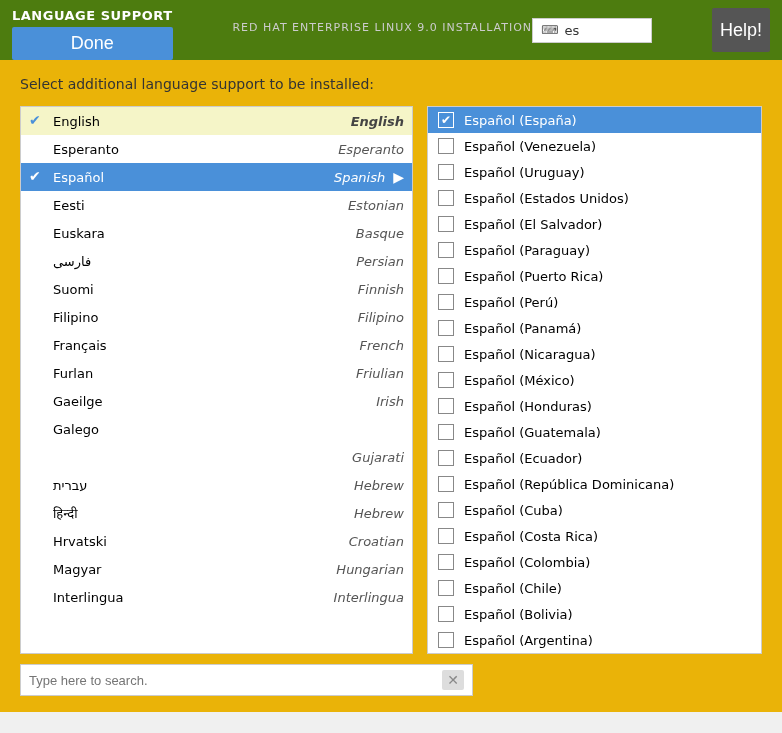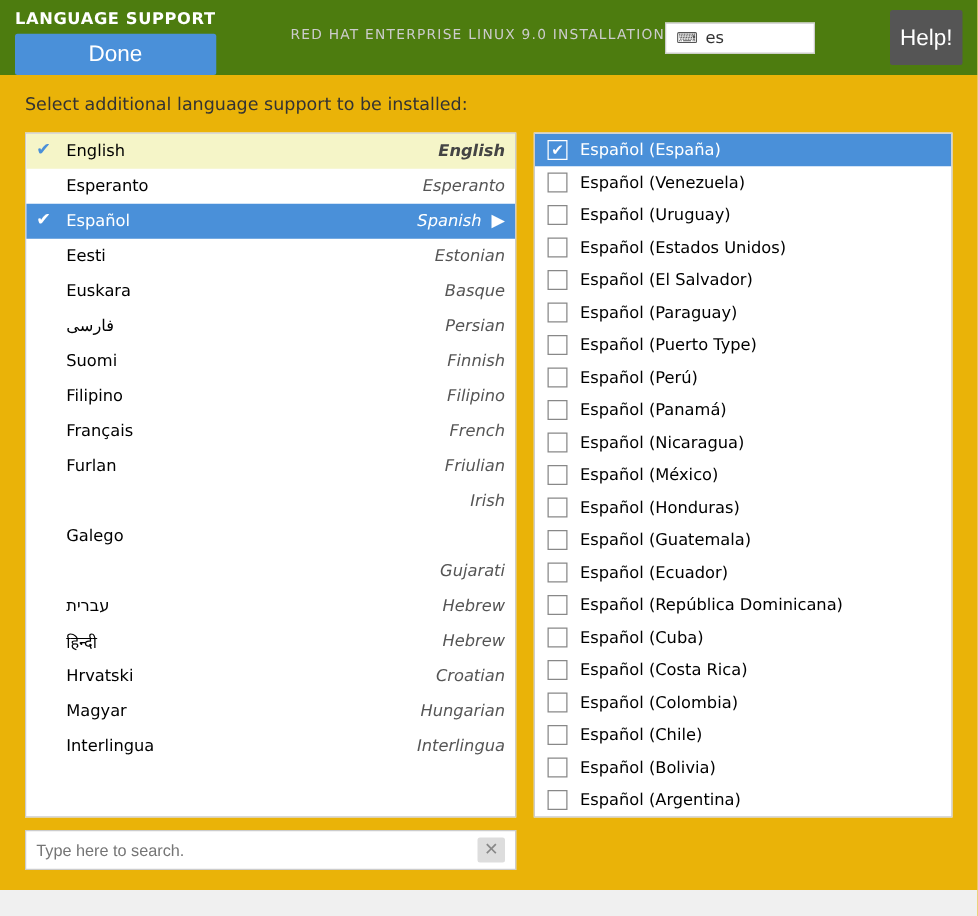--- a/index.html
+++ b/index.html
@@ -222,21 +222,21 @@
       font-size: 13px;
     }
 
     
     .search-bar {
       margin-top: 10px;
       display: flex;
       align-items: center;
       background: white;
       border: 1px solid #ccc;
-      width: 393px;
+      width: 453px;
       height: 32px;
       padding: 0 8px;
     }
 
     .search-input {
       flex: 1;
       border: none;
       outline: none;
       font-size: 13px;
       color: #888;
@@ -322,20 +322,21 @@
             <span class="lang-native">Français</span>
             <span class="lang-english">French</span>
           </li>
           <li class="lang-item">
             <span class="lang-check"></span>
             <span class="lang-native">Furlan</span>
             <span class="lang-english">Friulian</span>
           </li>
           <li class="lang-item">
             <span class="lang-check"></span>
+            <span class="lang-native">Gaeilge</span>
             <span class="lang-english">Irish</span>
           </li>
           <li class="lang-item">
             <span class="lang-check"></span>
             <span class="lang-native">Galego</span>
           </li>
           <li class="lang-item">
             <span class="lang-check"></span>
             <span class="lang-english">Gujarati</span>
           </li>
@@ -388,21 +389,21 @@
           <li class="region-item">
             <div class="region-checkbox"></div>
             <span class="region-label">Español (El Salvador)</span>
           </li>
           <li class="region-item">
             <div class="region-checkbox"></div>
             <span class="region-label">Español (Paraguay)</span>
           </li>
           <li class="region-item">
             <div class="region-checkbox"></div>
-            <span class="region-label">Español (Puerto Type)</span>
+            <span class="region-label">Español (Puerto Rica)</span>
           </li>
           <li class="region-item">
             <div class="region-checkbox"></div>
             <span class="region-label">Español (Perú)</span>
           </li>
           <li class="region-item">
             <div class="region-checkbox"></div>
             <span class="region-label">Español (Panamá)</span>
           </li>
           <li class="region-item">

